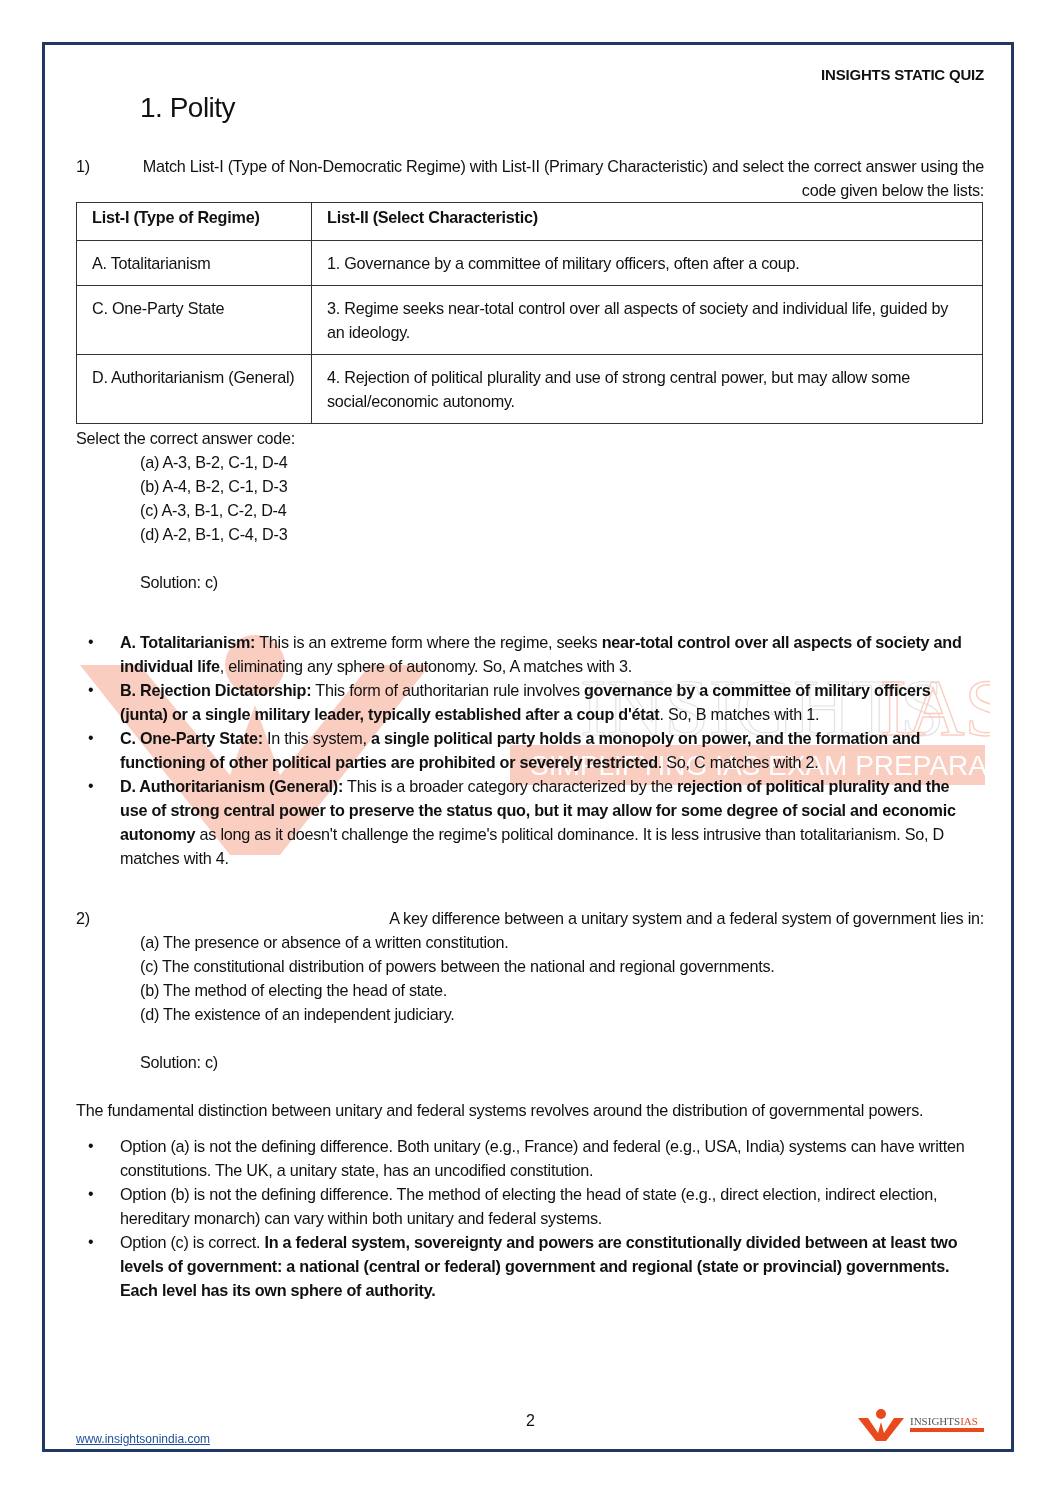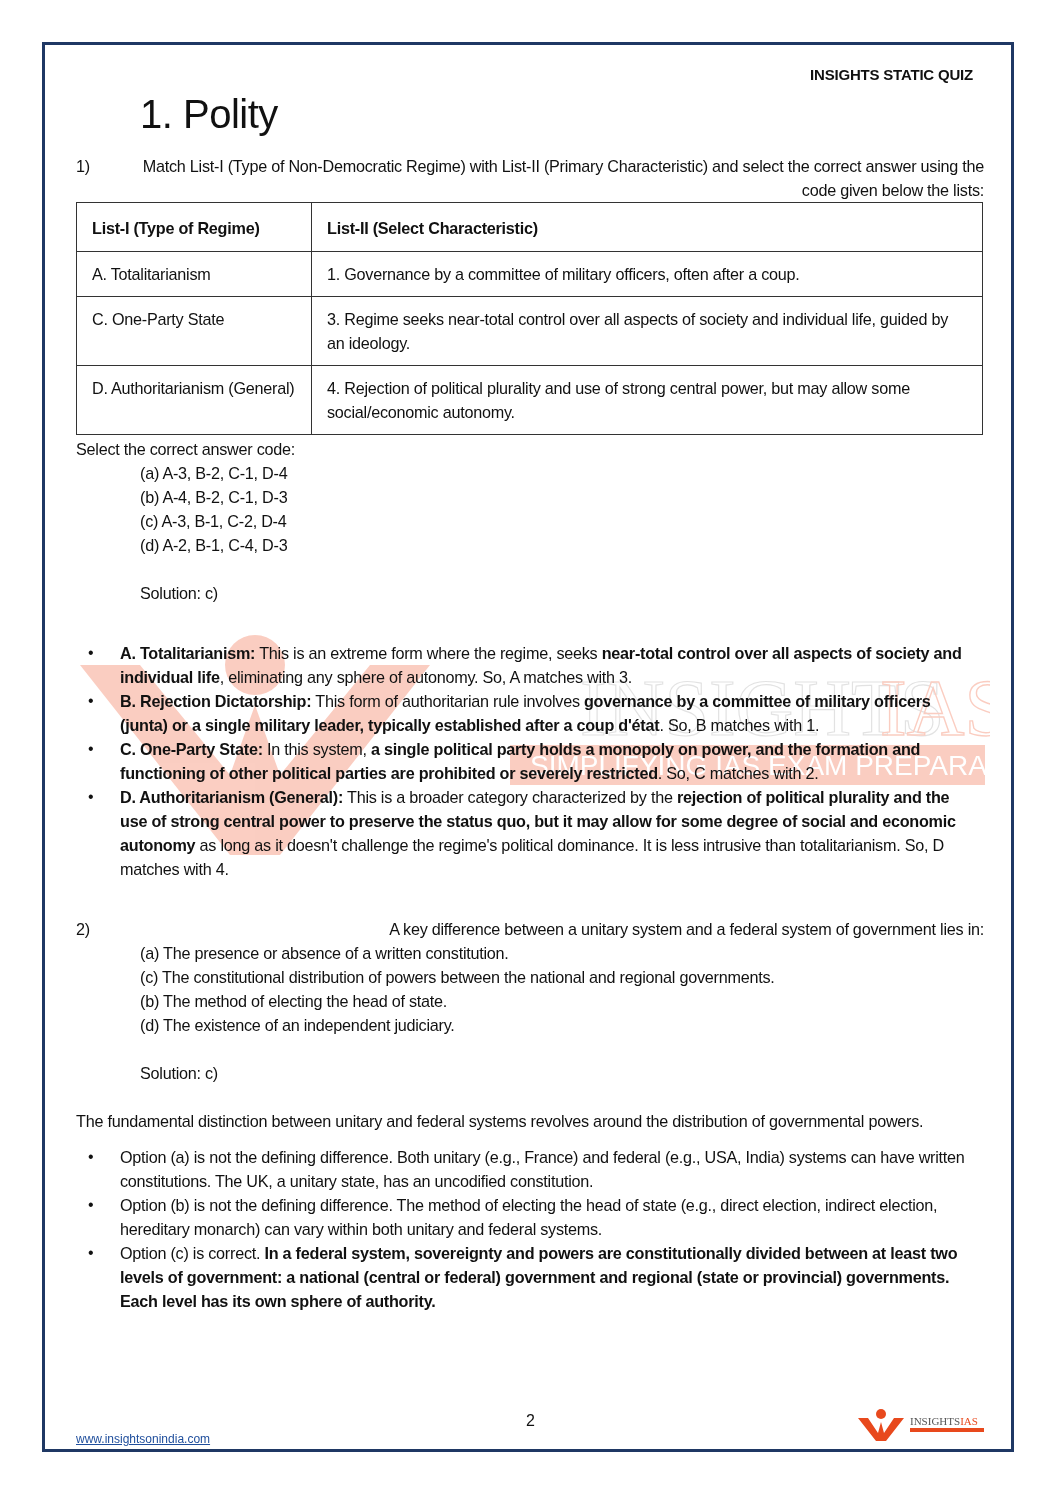--- a/index.html
+++ b/index.html
@@ -1,29 +1,29 @@
 <!DOCTYPE html>
 <html><head>
 <meta charset="utf-8">
 <style>
   html, body { margin: 0; padding: 0; background: #ffffff; }
   body { width: 1058px; height: 1497px; position: relative; overflow: hidden;
          font-family: "Liberation Sans", sans-serif; color: #111; }
   .page-border { position: absolute; left: 42px; top: 42px; width: 972px; height: 1410px;
                  border: 3px solid #1f3864; box-sizing: border-box; }
-  .header-right { position: absolute; right: 85px; top: 66px; font-size: 15px; font-weight: bold; letter-spacing: -0.2px; }
-  .section-title { position: absolute; left: 140px; top: 92px; font-size: 40px; letter-spacing: -0.5px; }
+  .header-right { position: absolute; right: 74px; top: 66px; font-size: 15px; font-weight: bold; letter-spacing: -0.2px; }
+  .section-title { position: absolute; left: 140px; top: 92px; font-size: 28px; letter-spacing: -0.5px; }
   .content { position: absolute; left: 76px; top: 154px; width: 908px; font-size: 16.2px; line-height: 24px; letter-spacing: -0.25px; }
   .q-row { display: flex; }
   .q-num { width: 32px; flex: none; }
   .q-text { flex: 1; text-align: right; }
   table.match { width: 907px; border-collapse: collapse; margin-top: 0px; margin-bottom: 2px; }
   table.match td { border: 1.5px solid #333; padding: 10px 15px; vertical-align: top; font-size: 16.2px; line-height: 24px; }
   table.match td:first-child { width: 204px; }
-  table.match tr.hdr td { font-weight: bold; padding-top: 13px; padding-bottom: 11px; }
+  table.match tr.hdr td { font-weight: bold; padding-top: 2px; padding-bottom: 11px; }
   .indent-opts { padding-left: 64px; }
   .blank { height: 24px; }
   ul.bullets { list-style: none; margin: 12px; padding: 0; }
   ul.bullets li { position: relative; padding-left: 32px; }
   ul.bullets li::before { content: "\2022"; position: absolute; left: 0; top: 0; font-size: 16px; }
   b { font-weight: bold; }
   .watermark { position: absolute; left: 80px; top: 625px; width: 910px; height: 230px; pointer-events: none; z-index: 0; }
   .content { z-index: 1; }
   .footer-link { position: absolute; left: 76px; top: 1432px; font-size: 12px; color: #1f4e9c; text-decoration: underline; }
   .page-num { position: absolute; left: 526px; top: 1412px; font-size: 16px; }

